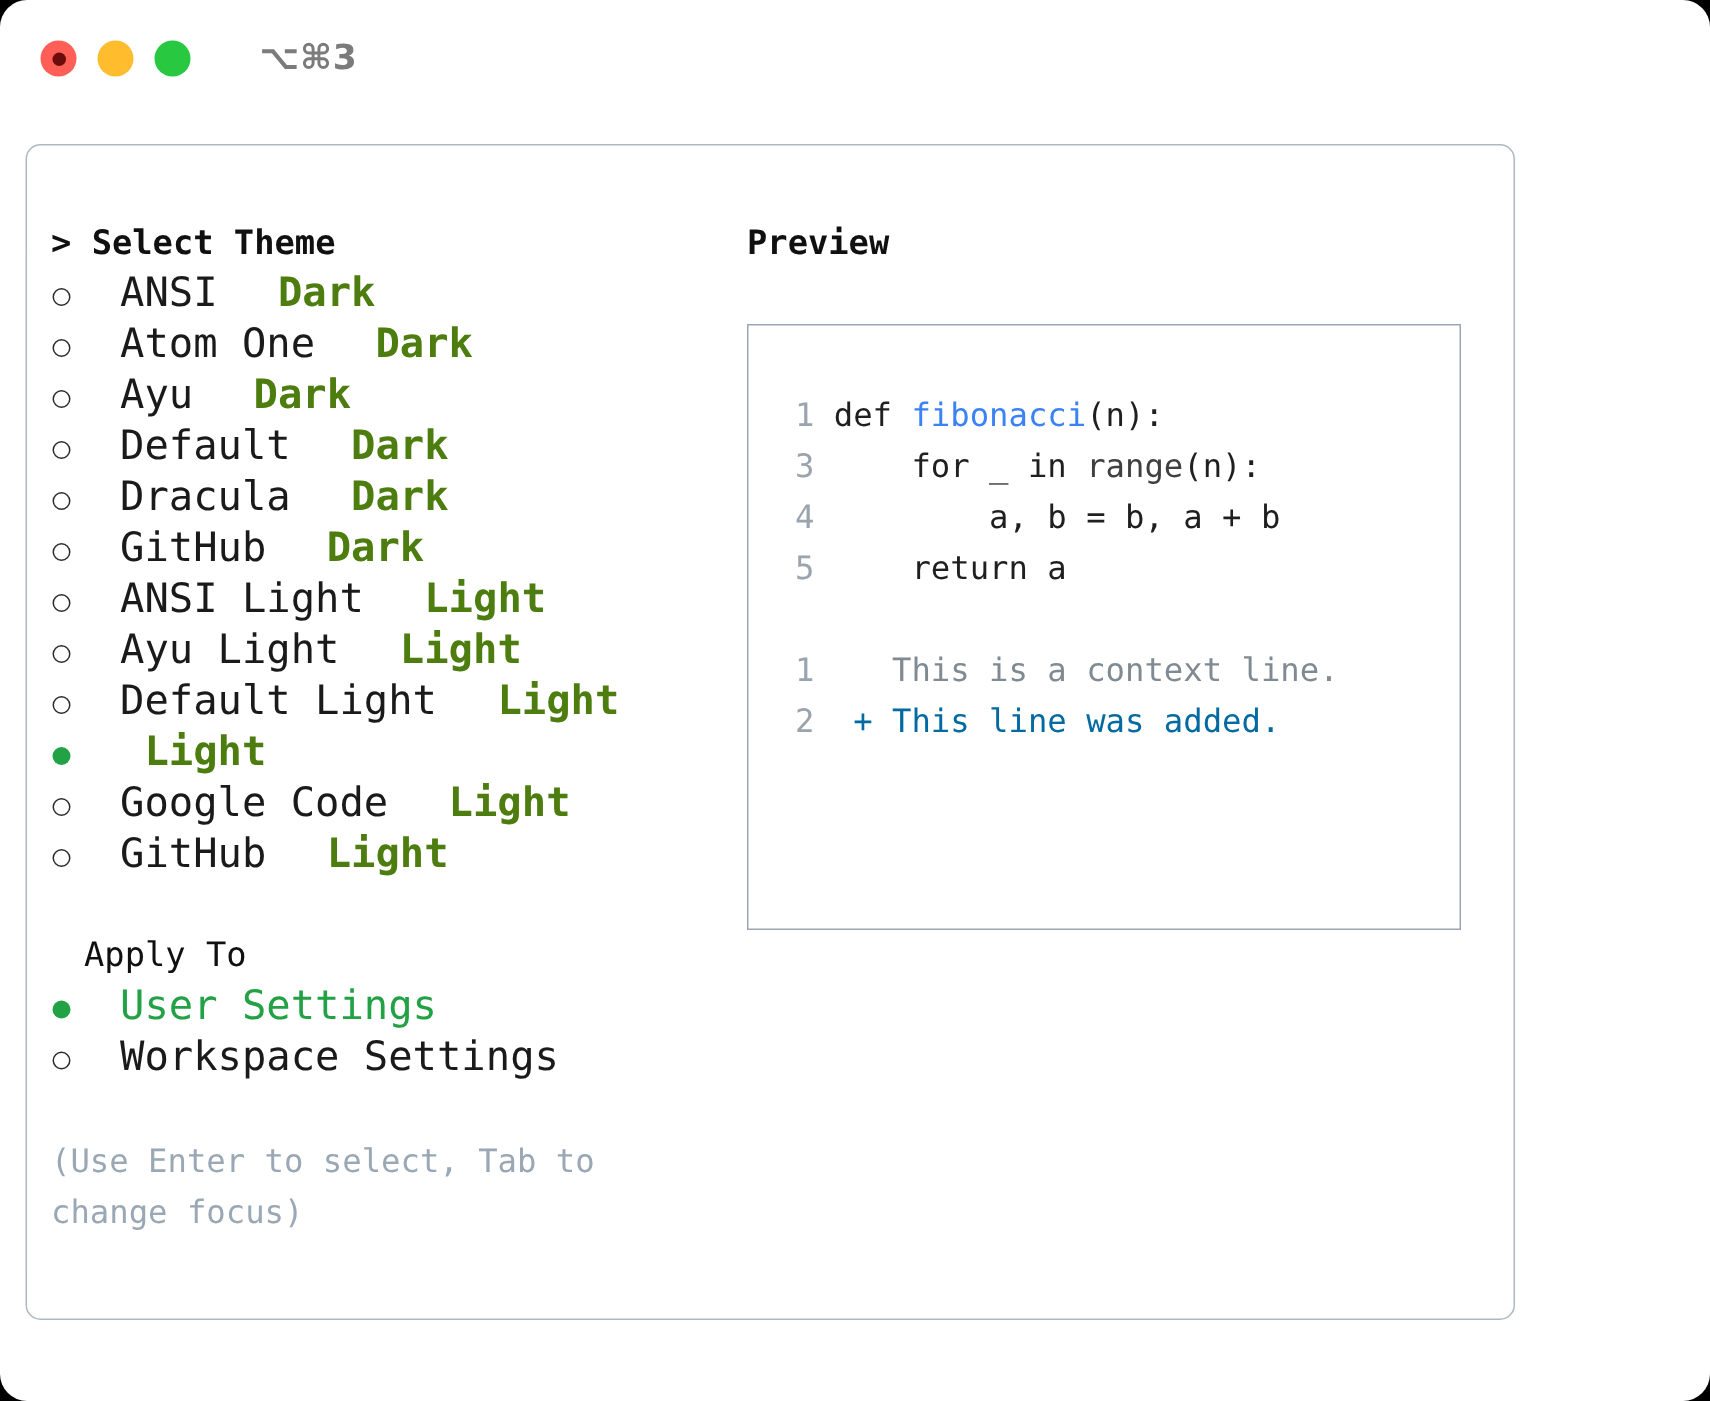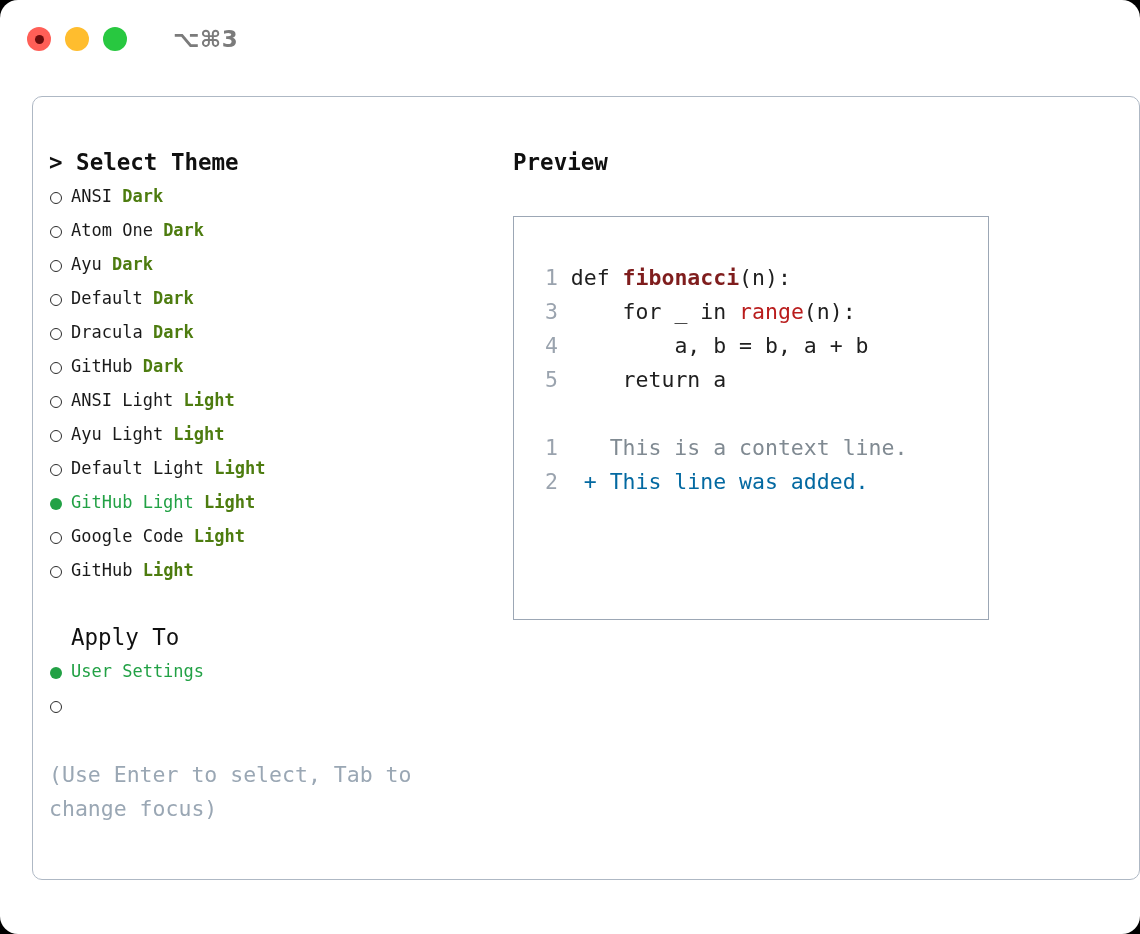--- a/index.html
+++ b/index.html
@@ -58,23 +58,23 @@
     color: #7b7b7b;
     font-size: 23px;
     font-weight: 700;
     letter-spacing: 0.5px;
     font-family: "DejaVu Sans", "Liberation Sans", sans-serif;
   }
 
   
   #panel {
     position: absolute;
-    left: 32px;
+    left: 17px;
     top: 96px;
-    width: 1108px;
+    width: 993px;
     height: 784px;
     border: 1.5px solid #aeb8c4;
     border-radius: 10px;
     box-sizing: border-box;
   }
 
   #panel-inner {
     position: relative;
     width: 100%;
     height: 100%;
@@ -92,23 +92,24 @@
     font-size: 22.5px;
     line-height: 34px;
     color: #101010;
     white-space: pre;
   }
   .section-header.bold { font-weight: 700; }
 
   .opt-row {
     display: flex;
     align-items: flex-start;
-    font-size: 17px;
+    font-size: 27px;
     line-height: 34px;
     white-space: pre;
+    gap: 24px;
   }
   .bullet {
     display: inline-block;
     width: 22px;
     flex: 0 0 22px;
     position: relative;
     height: 34px;
   }
   .bullet::before {
     content: "";
@@ -170,23 +171,23 @@
     line-height: 34px;
     white-space: pre;
     color: #1f1f1f;
   }
   .lnum {
     color: #9aa3ae;
     display: inline-block;
     width: 2ch;
     text-align: right;
   }
-  .tok-fn   { color: #7f1d1d; font-weight: 700; }
+  .tok-fn   { color: #3b82f6; font-weight: 400; }
   .tok-num  { color: #0b8b84; }
-  .tok-call { color: #b91c1c; }
+  .tok-call { color: #404040; }
   .tok-plain{ color: #1f1f1f; }
 
   .diff-gap { height: 34px; }
   .diff-ctx { color: #808a92; margin-top: 12px; }
   .diff-del { color: #d00000; }
   .diff-add { color: #0369a1; }
 </style>
 </head>
 <body>
 
@@ -213,30 +214,30 @@
         <div id="theme-list">
             <div class="opt-row"><span class="bullet empty"></span><span class="opt-name">ANSI</span><span class="opt-tag"> Dark</span></div>
             <div class="opt-row"><span class="bullet empty"></span><span class="opt-name">Atom One</span><span class="opt-tag"> Dark</span></div>
             <div class="opt-row"><span class="bullet empty"></span><span class="opt-name">Ayu</span><span class="opt-tag"> Dark</span></div>
             <div class="opt-row"><span class="bullet empty"></span><span class="opt-name">Default</span><span class="opt-tag"> Dark</span></div>
             <div class="opt-row"><span class="bullet empty"></span><span class="opt-name">Dracula</span><span class="opt-tag"> Dark</span></div>
             <div class="opt-row"><span class="bullet empty"></span><span class="opt-name">GitHub</span><span class="opt-tag"> Dark</span></div>
             <div class="opt-row"><span class="bullet empty"></span><span class="opt-name">ANSI Light</span><span class="opt-tag"> Light</span></div>
             <div class="opt-row"><span class="bullet empty"></span><span class="opt-name">Ayu Light</span><span class="opt-tag"> Light</span></div>
             <div class="opt-row"><span class="bullet empty"></span><span class="opt-name">Default Light</span><span class="opt-tag"> Light</span></div>
-            <div class="opt-row"><span class="bullet filled"></span><span class="opt-name selected">GitHub Light</span><span class="opt-tag"> Light</span></div>
+            <div class="opt-row"><span class="bullet filled"></span><span class="opt-tag"> Light</span></div>
             <div class="opt-row"><span class="bullet empty"></span><span class="opt-name">Google Code</span><span class="opt-tag"> Light</span></div>
             <div class="opt-row"><span class="bullet empty"></span><span class="opt-name">GitHub</span><span class="opt-tag"> Light</span></div>
           </div>
 
         <div id="apply-block">
           <div class="section-header" id="apply-header">Apply To</div>
           <div id="apply-list">
               <div class="opt-row"><span class="bullet filled"></span><span class="opt-name selected">User Settings</span></div>
-              <div class="opt-row"><span class="bullet empty"></span></div>
+              <div class="opt-row"><span class="bullet empty"></span><span class="opt-name">Workspace Settings</span></div>
             </div>
         </div>
 
         <div id="hint">(Use Enter to select, Tab to change focus)</div>
       </div>
 
       <div id="right-col">
         <div id="preview-title">Preview</div>
 
         <div id="preview-box">

